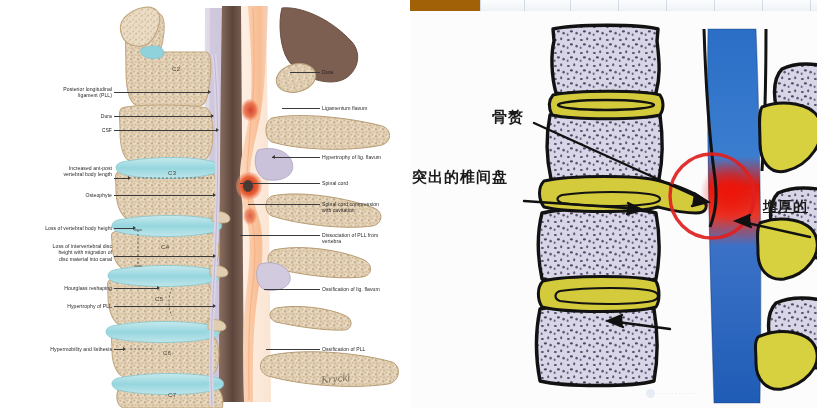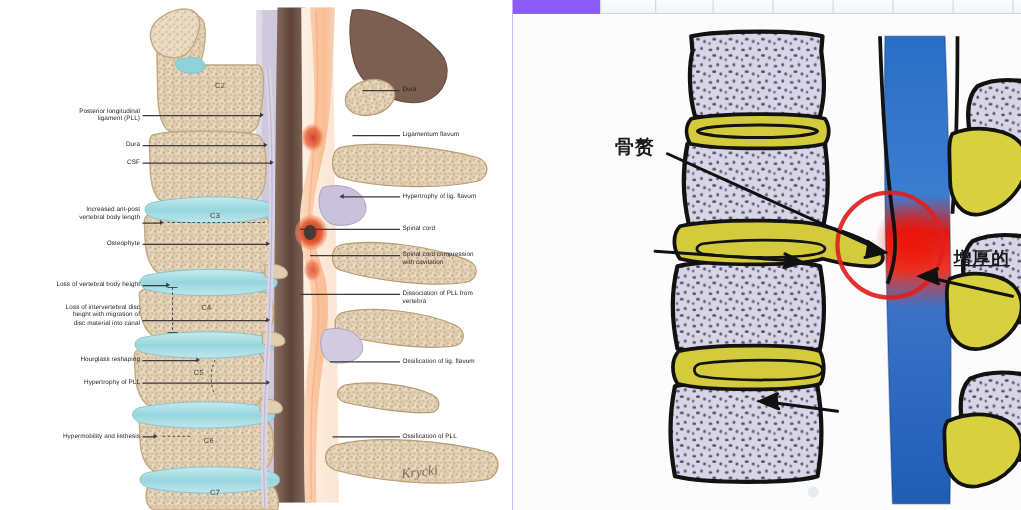--- a/index.html
+++ b/index.html
@@ -19,21 +19,21 @@
        border-top:2px solid transparent;border-bottom:2px solid transparent;}
   .arw.right{border-left:3.4px solid #3a3a3a;}
   .arw.left{border-right:3.4px solid #3a3a3a;}
   .vlabel{position:absolute;font-size:6px;color:#4a4036;letter-spacing:.3px;}
   .sig{position:absolute;font-family:"Liberation Serif","DejaVu Serif",serif;
        font-style:italic;font-size:11px;color:#6d5b4c;
        transform:rotate(-6deg);opacity:.85;}
 
   
   .panel-right{position:absolute;left:410px;top:0;width:407px;height:408px;
-               background:#8b5cf6;overflow:hidden;}
+               background:#a16207;overflow:hidden;}
   .cn-lbl{position:absolute;font-family:"DejaVu Sans",sans-serif;
           font-weight:700;color:#1a1a1a;white-space:nowrap;}
   .topbar{position:absolute;left:70px;top:0;width:337px;height:11px;
           background:linear-gradient(#fcfdfe,#eef2f7);
           border-bottom:1px solid #c9d4e0;}
   .topbar .cell{position:absolute;top:0;height:11px;border-left:1px solid #d2dbe5;}
   .wm{position:absolute;left:248px;top:390px;font-size:7px;color:#dfe6ee;
       letter-spacing:1px;white-space:nowrap;}
   .wm-dot{position:absolute;left:236px;top:389px;width:9px;height:9px;
           border-radius:50%;background:#e6ecf3;}
@@ -411,20 +411,21 @@
         <path d="M218 192 L232 199 L217 203" fill="#111"></path>
         <path d="M400 226 L328 210"></path>
         <path d="M340 204 L326 210 L341 216" fill="#111"></path>
         <path d="M260 318 L200 310"></path>
         <path d="M212 304 L198 310 L213 316" fill="#111"></path>
       </g>
     </svg>
 
     <div class="cn-lbl" style="left:82px;top:108px;font-size:15px;letter-spacing:1px;">骨赘</div>
 
+    <div class="cn-lbl" style="left:2px;top:168px;font-size:15px;letter-spacing:1px;">突出的椎间盘</div>
 
     <div class="cn-lbl" style="left:353px;top:198px;font-size:14px;letter-spacing:1px;text-decoration:underline;">增厚的</div>
 
     <div class="wm-dot"></div>
     <div class="wm">············</div>
   </div>
 
 </div>
 
 </body></html>

